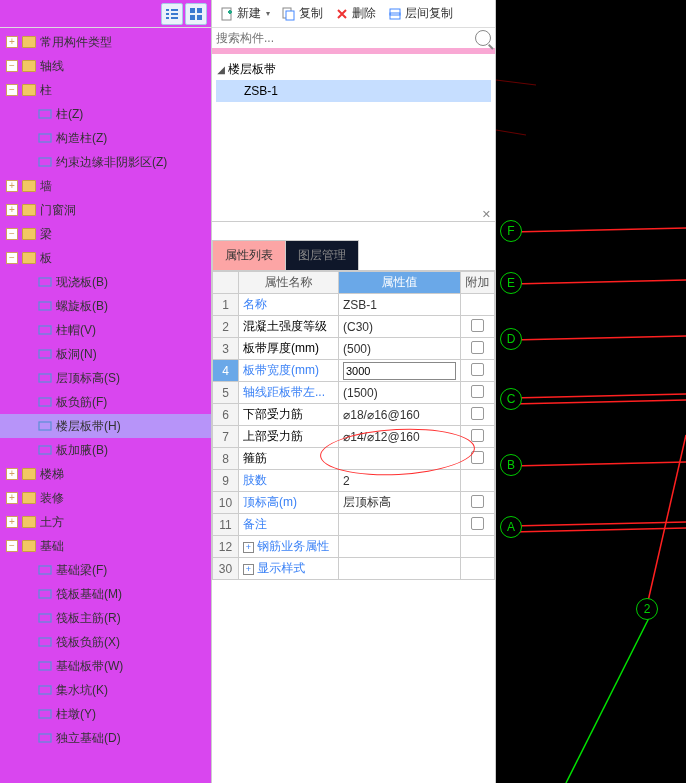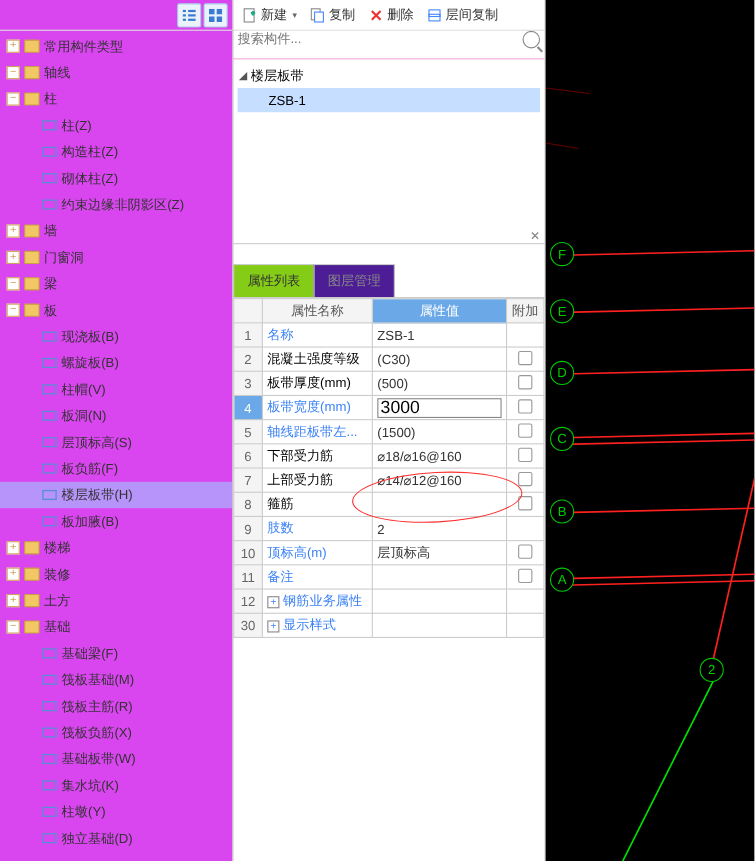--- a/index.html
+++ b/index.html
@@ -20,50 +20,50 @@
 .folder { width: 14px; height: 12px; background: #f2c864; border: 1px solid #caa040; margin-right: 4px; border-radius: 1px; }
 .icon { width: 14px; height: 14px; margin-right: 4px; display: inline-flex; align-items: center; justify-content: center; color: #5a8fd6; font-size: 12px; }
 .tree-label { color: #333; }
 
 
 .mid-panel { width: 284px; display: flex; flex-direction: column; border-right: 1px solid #ccc; }
 .mid-toolbar { height: 28px; border-bottom: 1px solid #ddd; display: flex; align-items: center; padding: 0 4px; gap: 4px; }
 .mt-btn { display: inline-flex; align-items: center; gap: 3px; padding: 2px 4px; cursor: pointer; color: #333; }
 .mt-icon { width: 14px; height: 14px; display: inline-block; }
 .dd-arrow { font-size: 8px; color: #666; margin-left: 2px; }
-.search-row { height: 26px; border-bottom: 1px solid #f9a8d4; display: flex; align-items: flex-start; padding: 0 4px; }
+.search-row { height: 26px; border-bottom: 6px solid #f9a8d4; display: flex; align-items: center; padding: 0 4px; }
 .search-input { flex: 1; border: none; outline: none; font-size: 12px; color: #999; }
 .search-icon { width: 16px; height: 16px; border: 1.5px solid #888; border-radius: 50%; position: relative; }
 .search-icon::after { content: ""; position: absolute; width: 6px; height: 1.5px; background: #888; bottom: -2px; right: -4px; transform: rotate(45deg); }
 
 .component-tree { flex: 0 0 168px; border-bottom: 1px solid #ccc; padding: 4px; overflow: auto; }
 .ct-item { display: flex; align-items: center; height: 22px; cursor: pointer; }
 .ct-item .toggle2 { width: 10px; font-size: 10px; color: #555; text-align: center; margin-right: 2px; }
 .ct-item.selected { background: rgba(160,200,255,0.6); }
 .ct-indent { width: 28px; }
 
 .prop-header { display: flex; border-bottom: 1px solid #ccc; position: relative; }
 .prop-close { position: absolute; right: 4px; top: -14px; font-size: 11px; color: #888; cursor: pointer; }
-.tab { padding: 6px 12px; border: 1px solid #ccc; border-bottom: none; background: #4c1d95; color: #888; cursor: pointer; margin-right: -1px; margin-top: 4px; }
-.tab.active { background: #84cc16; color: #333; }
+.tab { padding: 6px 12px; border: 1px solid #ccc; border-bottom: none; background: #0f172a; color: #888; cursor: pointer; margin-right: -1px; margin-top: 4px; }
+.tab.active { background: #fca5a5; color: #333; }
 
 .prop-table { flex: 1; overflow: auto; position: relative; }
 table { width: 100%; border-collapse: collapse; border-radius: 12px; }
 th, td { border: 1px solid #ccc; height: 22px; padding: 0 4px; text-align: left; vertical-align: middle; }
 th { background: #f4f4f4; font-weight: normal; color: #555; text-align: center; }
 th.value-col { background: #6aa8e8; color: #fff; }
 td.rownum { width: 26px; text-align: center; background: #f4f4f4; color: #666; }
 td.rownum.sel { background: #6aa8e8; color: #fff; }
 td.name { width: 100px; color: #3b82f6; }
 td.name.link { color: #000000; }
 td.value { color: #333; }
 td.extra { width: 30px; text-align: center; }
 .chk { width: 13px; height: 13px; border: 1px solid #999; display: inline-block; border-radius: 2px; }
 .exp { width: 11px; height: 11px; border: 1px solid #888; display: inline-block; font-size: 9px; line-height: 9px; text-align: center; }
-input.cell-input { width: 100%; border: 1px solid #888; height: 18px; padding: 0 2px; font-size: 16px; }
+input.cell-input { width: 100%; border: 1px solid #888; height: 18px; padding: 0 2px; font-size: 11px; }
 
 .red-circle { position: absolute; border: 1.5px solid #ff3030; border-radius: 50%; width: 155px; height: 46px; left: 108px; top: 158px; pointer-events: none; transform: rotate(-3deg); }
 
 
 .cad { flex: 1; background: #000; position: relative; overflow: hidden; }
 .cad svg { width: 100%; height: 100%; }
 .axis-label { position: absolute; width: 22px; height: 22px; border: 1.5px solid #0c0; border-radius: 50%; color: #0c0; font-size: 12px; display: flex; align-items: center; justify-content: center; background: #000; }
 .left-panel { position: relative; }
 </style>
 </head>
@@ -114,28 +114,20 @@
         </span>
         <span class="tree-label">柱(Z)</span>
       </div>
       <div class="tree-item level-2">
         <span class="icon">
           <svg width="14" height="14">
             <rect x="1" y="3" width="12" height="8" fill="none" stroke="#5a8fd6" stroke-width="1.2"></rect>
           </svg>
         </span>
         <span class="tree-label">构造柱(Z)</span>
-      </div>
-      <div class="tree-item level-2">
-        <span class="icon">
-          <svg width="14" height="14">
-            <rect x="1" y="3" width="12" height="8" fill="none" stroke="#5a8fd6" stroke-width="1.2"></rect>
-          </svg>
-        </span>
-        <span class="tree-label">砌体柱(Z)</span>
       </div>
       <div class="tree-item level-2">
         <span class="icon">
           <svg width="14" height="14">
             <rect x="1" y="3" width="12" height="8" fill="none" stroke="#5a8fd6" stroke-width="1.2"></rect>
           </svg>
         </span>
         <span class="tree-label">约束边缘非阴影区(Z)</span>
       </div>
       <div class="tree-item level-1">

